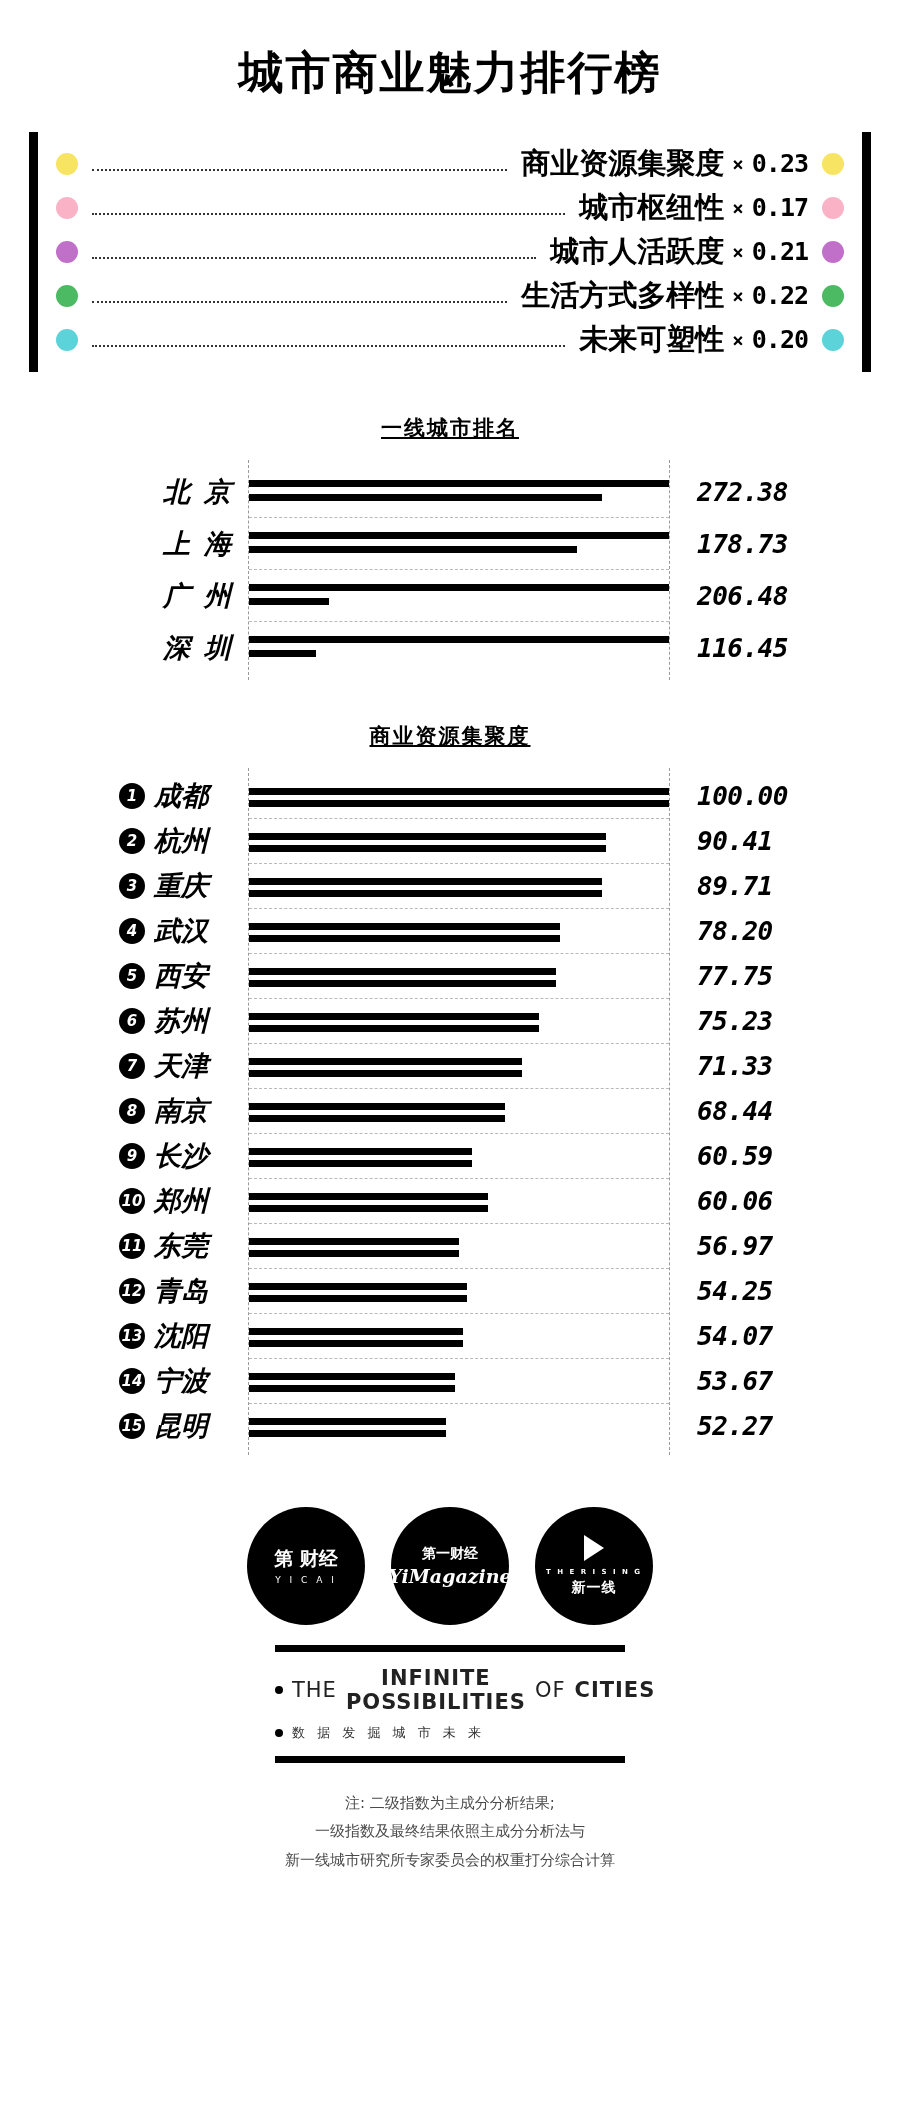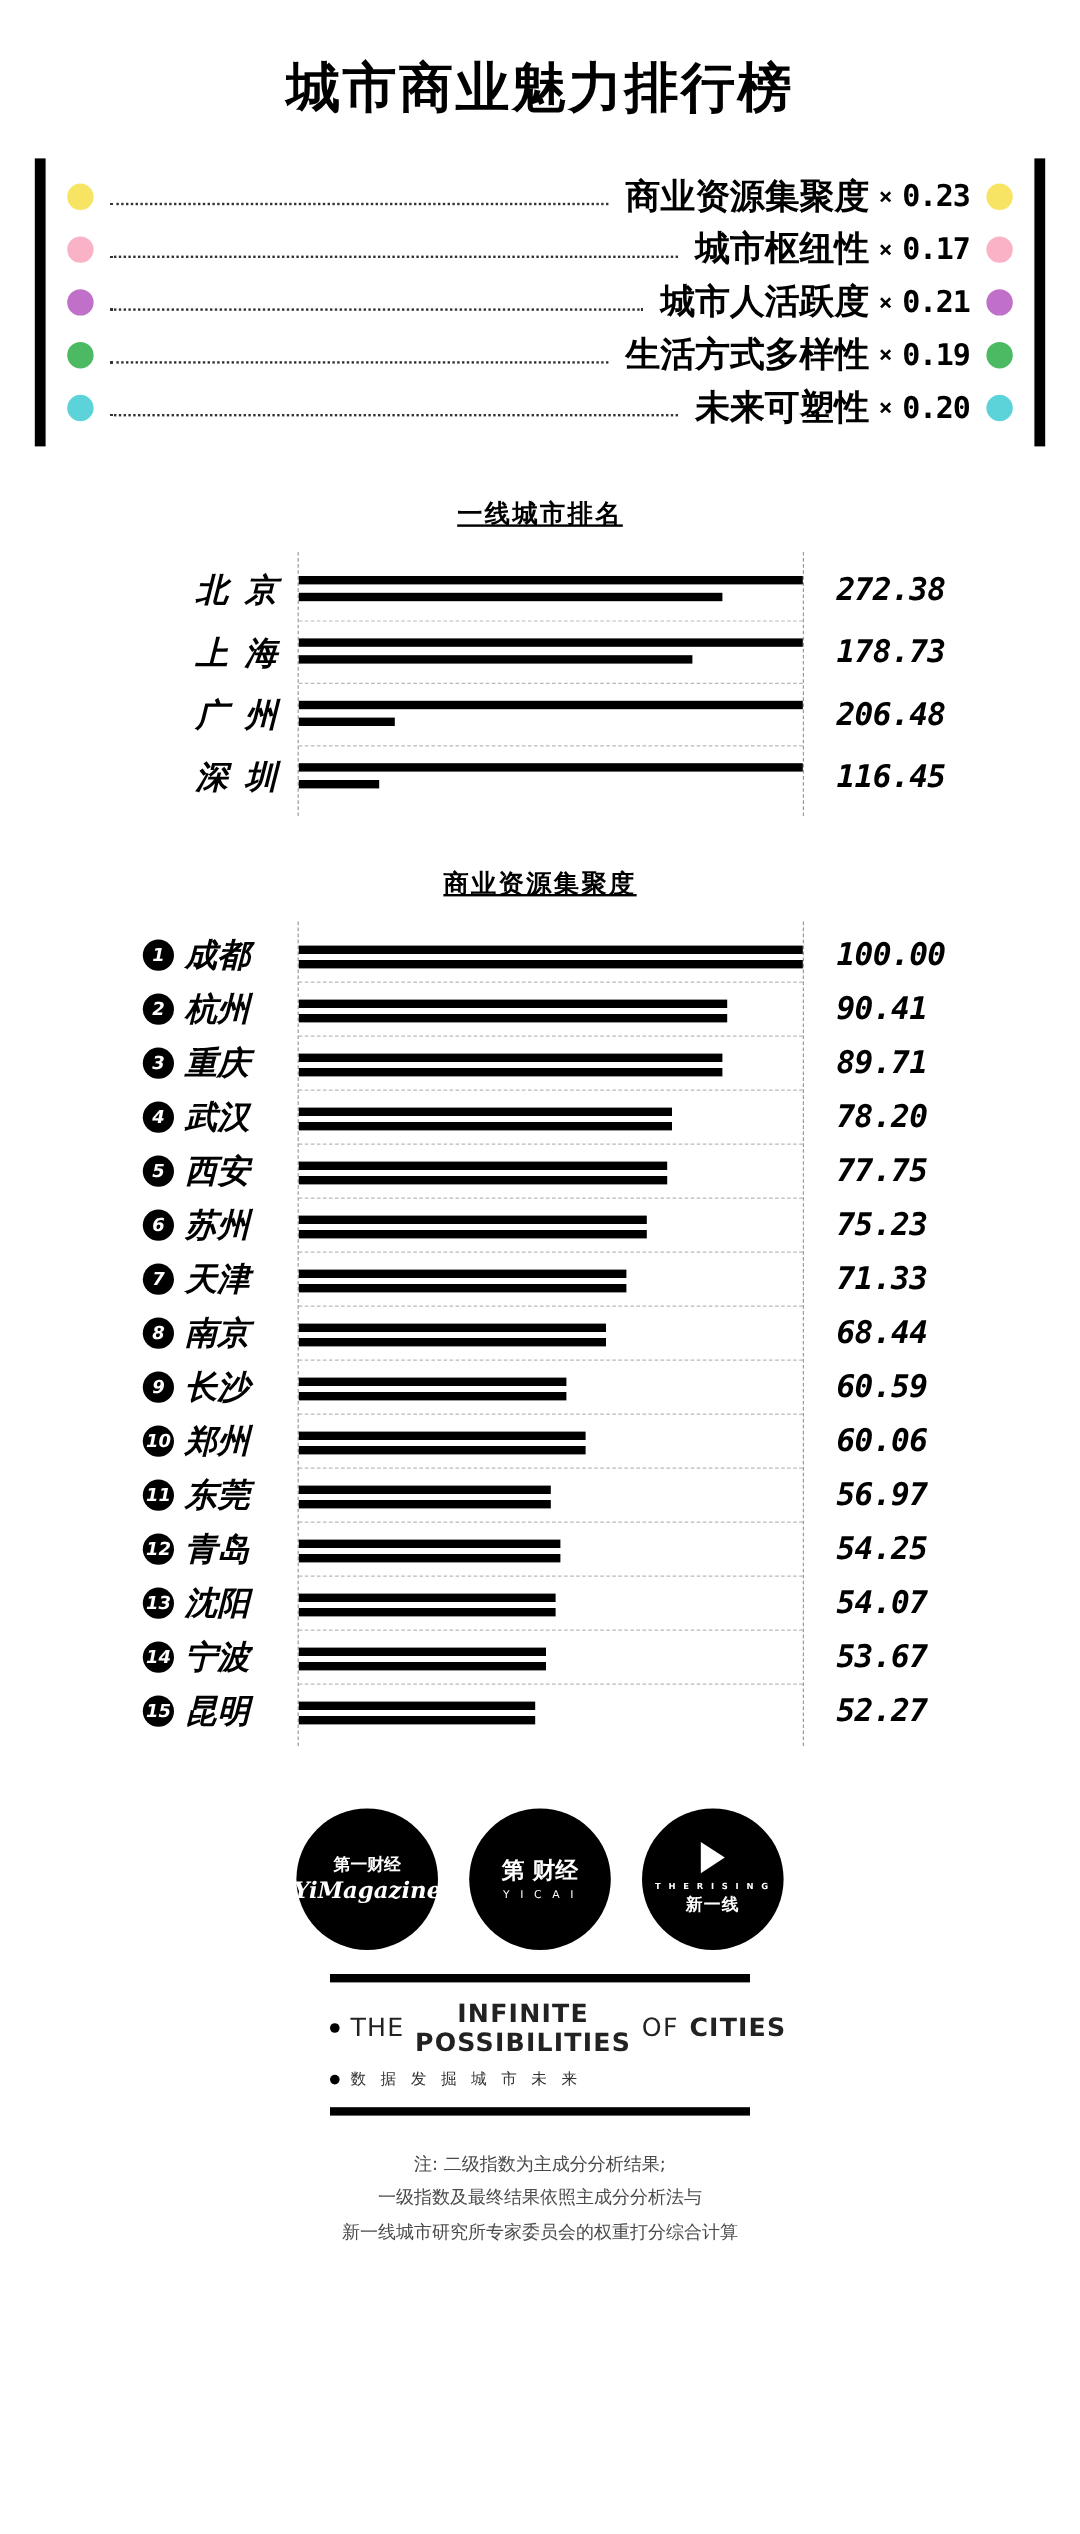--- a/index.html
+++ b/index.html
@@ -334,21 +334,21 @@
           <span class="legend-label">城市人活跃度</span>
           <span class="legend-times">×</span>
           <span class="legend-weight">0.21</span>
           <span class="dot" style="background:#C070C8"></span>
         </div>
         <div class="legend-row">
           <span class="dot" style="background:#4CB963"></span>
           <span class="leader"></span>
           <span class="legend-label">生活方式多样性</span>
           <span class="legend-times">×</span>
-          <span class="legend-weight">0.19</span>
+          <span class="legend-weight">0.22</span>
           <span class="dot" style="background:#4CB963"></span>
         </div>
         <div class="legend-row">
           <span class="dot" style="background:#5BD3D8"></span>
           <span class="leader"></span>
           <span class="legend-label">未来可塑性</span>
           <span class="legend-times">×</span>
           <span class="legend-weight">0.20</span>
           <span class="dot" style="background:#5BD3D8"></span>
         </div>
@@ -586,27 +586,27 @@
               <span class="bar bot" style="width:47%"></span>
             </span>
             <span class="value">52.27</span>
           </div>
         </div>
       </div>
     </div>
 
   <div class="footer">
     <div class="logos">
+      <div class="logo">
+        <div class="l1">第 财经</div>
+        <div class="l2">Y I C A I</div>
+      </div>
       <div class="logo mag">
         <div class="l1">第一财经</div>
         <div class="l2">YiMagazine</div>
-      </div>
-      <div class="logo">
-        <div class="l1">第 财经</div>
-        <div class="l2">Y I C A I</div>
       </div>
       <div class="logo third">
         <div class="tri"></div>
         <div class="l1">T H E  R I S I N G</div>
         <div class="l2">新一线</div>
       </div>
     </div>
 
     <div class="rule"></div>
 

